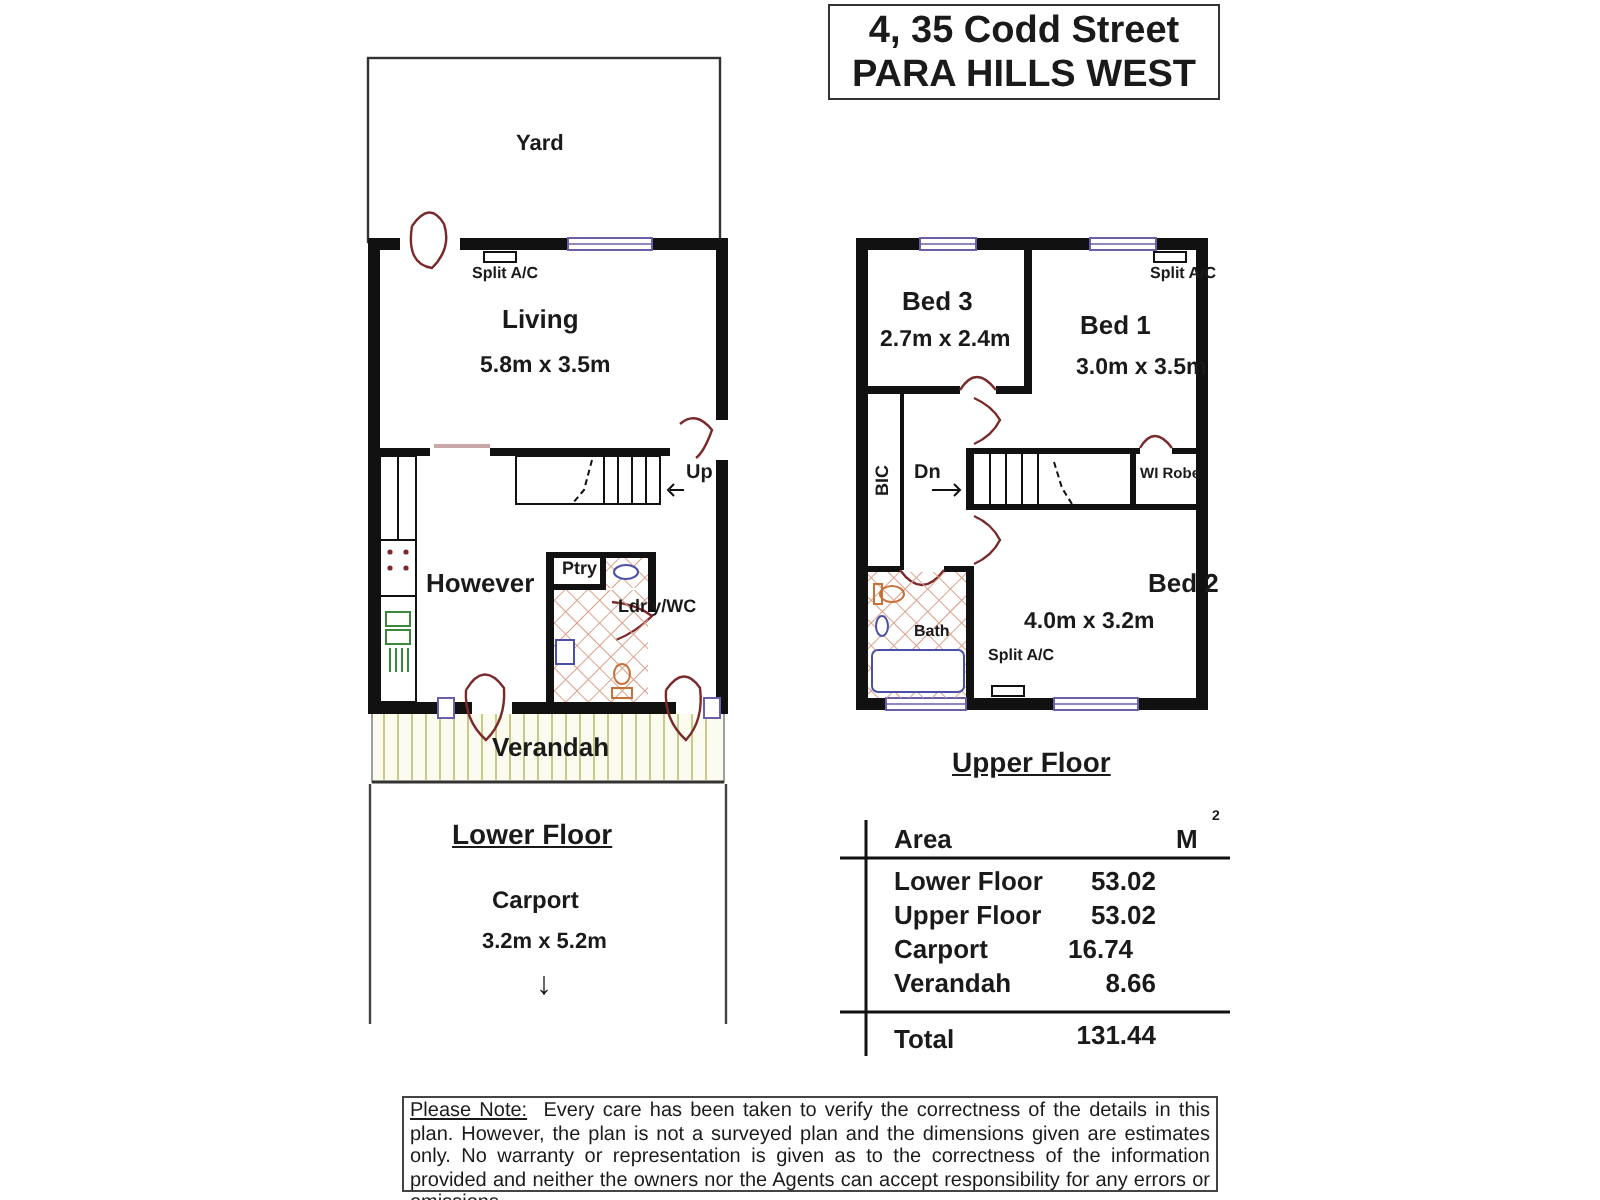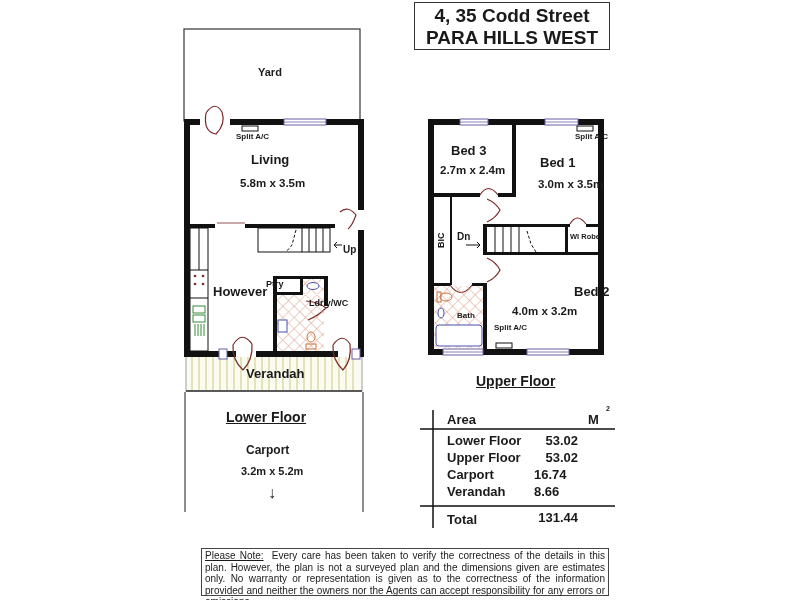--- a/index.html
+++ b/index.html
@@ -214,23 +214,23 @@
 
   <line x1="433" y1="410" x2="433" y2="528" stroke="#111" stroke-width="1.5"></line>
   <line x1="420" y1="429" x2="615" y2="429" stroke="#111" stroke-width="1.5"></line>
   <line x1="420" y1="506" x2="615" y2="506" stroke="#111" stroke-width="1.5"></line>
 </svg>
 
 <div class="lbl" style="left:258px;top:66px;font-size:11px;">Yard</div>
 <div class="lbl small" style="left:236px;top:132px;width:30px;">Split A/C</div>
 <div class="lbl room" style="left:251px;top:152px;">Living</div>
 <div class="lbl dim" style="left:240px;top:177px;">5.8m x 3.5m</div>
-<div class="lbl" style="left:343px;top:244px;font-size:10px;">Up</div>
+<div class="lbl" style="left:343px;top:231px;font-size:10px;">Up</div>
 <div class="lbl room" style="left:213px;top:284px;">However</div>
-<div class="lbl" style="left:266px;top:279px;font-size:9px;">Ptry</div>
+<div class="lbl" style="left:281px;top:279px;font-size:9px;">Ptry</div>
 <div class="lbl" style="left:281px;top:298px;font-size:9px;padding-left:28px;">Ldr'y/WC</div>
 <div class="lbl room" style="left:246px;top:366px;">Verandah</div>
 <div class="lbl heading" style="left:226px;top:409px;">Lower Floor</div>
 <div class="lbl" style="left:246px;top:443px;font-size:12px;">Carport</div>
 <div class="lbl" style="left:241px;top:465px;font-size:11px;">3.2m x 5.2m</div>
 <div class="lbl" style="left:268px;top:484px;font-size:16px;font-weight:normal;">↓</div>
 
 <div class="lbl room" style="left:451px;top:143px;">Bed 3</div>
 <div class="lbl dim" style="left:440px;top:164px;">2.7m x 2.4m</div>
 <div class="lbl small" style="left:575px;top:132px;width:24px;">Split A/C</div>
@@ -249,21 +249,21 @@
 <div class="area-row" style="left:588px;top:412px;">M</div>
 <div class="area-row" style="left:606px;top:405px;font-size:7px;">2</div>
 
 <div class="area-row" style="left:447px;top:433px;">Lower Floor</div>
 <div class="area-row" style="left:534px;top:433px;width:44px;text-align:right;">53.02</div>
 <div class="area-row" style="left:447px;top:450px;">Upper Floor</div>
 <div class="area-row" style="left:534px;top:450px;width:44px;text-align:right;">53.02</div>
 <div class="area-row" style="left:447px;top:467px;">Carport</div>
 <div class="area-row" style="left:534px;top:467px;width:44px;text-align:left;">16.74</div>
 <div class="area-row" style="left:447px;top:484px;">Verandah</div>
-<div class="area-row" style="left:534px;top:484px;width:44px;text-align:left;">8.66</div>
+<div class="area-row" style="left:534px;top:484px;width:44px;text-align:right;">8.66</div>
 
 <div class="area-row" style="left:447px;top:512px;">Total</div>
 <div class="area-row" style="left:526px;top:510px;width:52px;text-align:right;">131.44</div>
 
 <div class="note">
   <u>Please Note:</u>&nbsp;
   <span>Every care has been taken to verify the correctness of the details in this plan. However, the plan is not a surveyed plan and the dimensions given are estimates only. No warranty or representation is given as to the correctness of the information provided and neither the owners nor the Agents can accept responsibility for any errors or omissions.</span>
 </div>
 
 </body></html>

